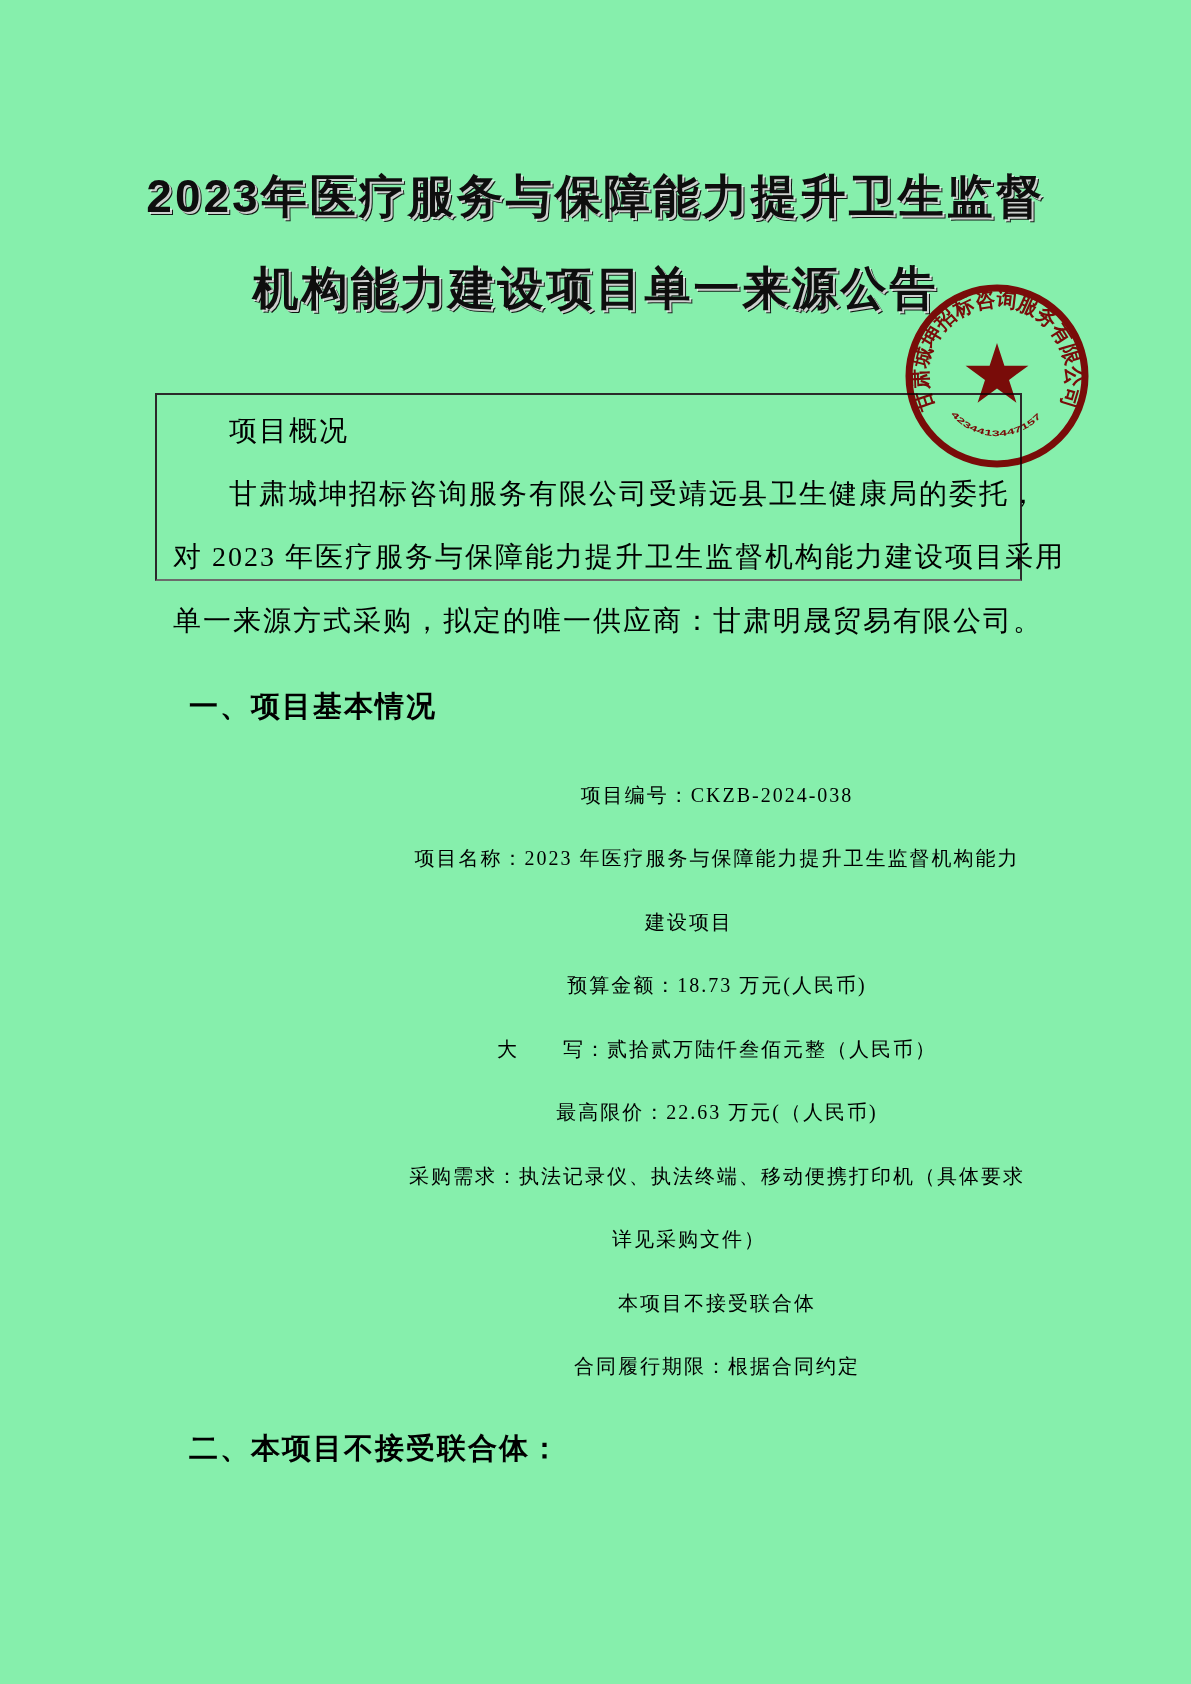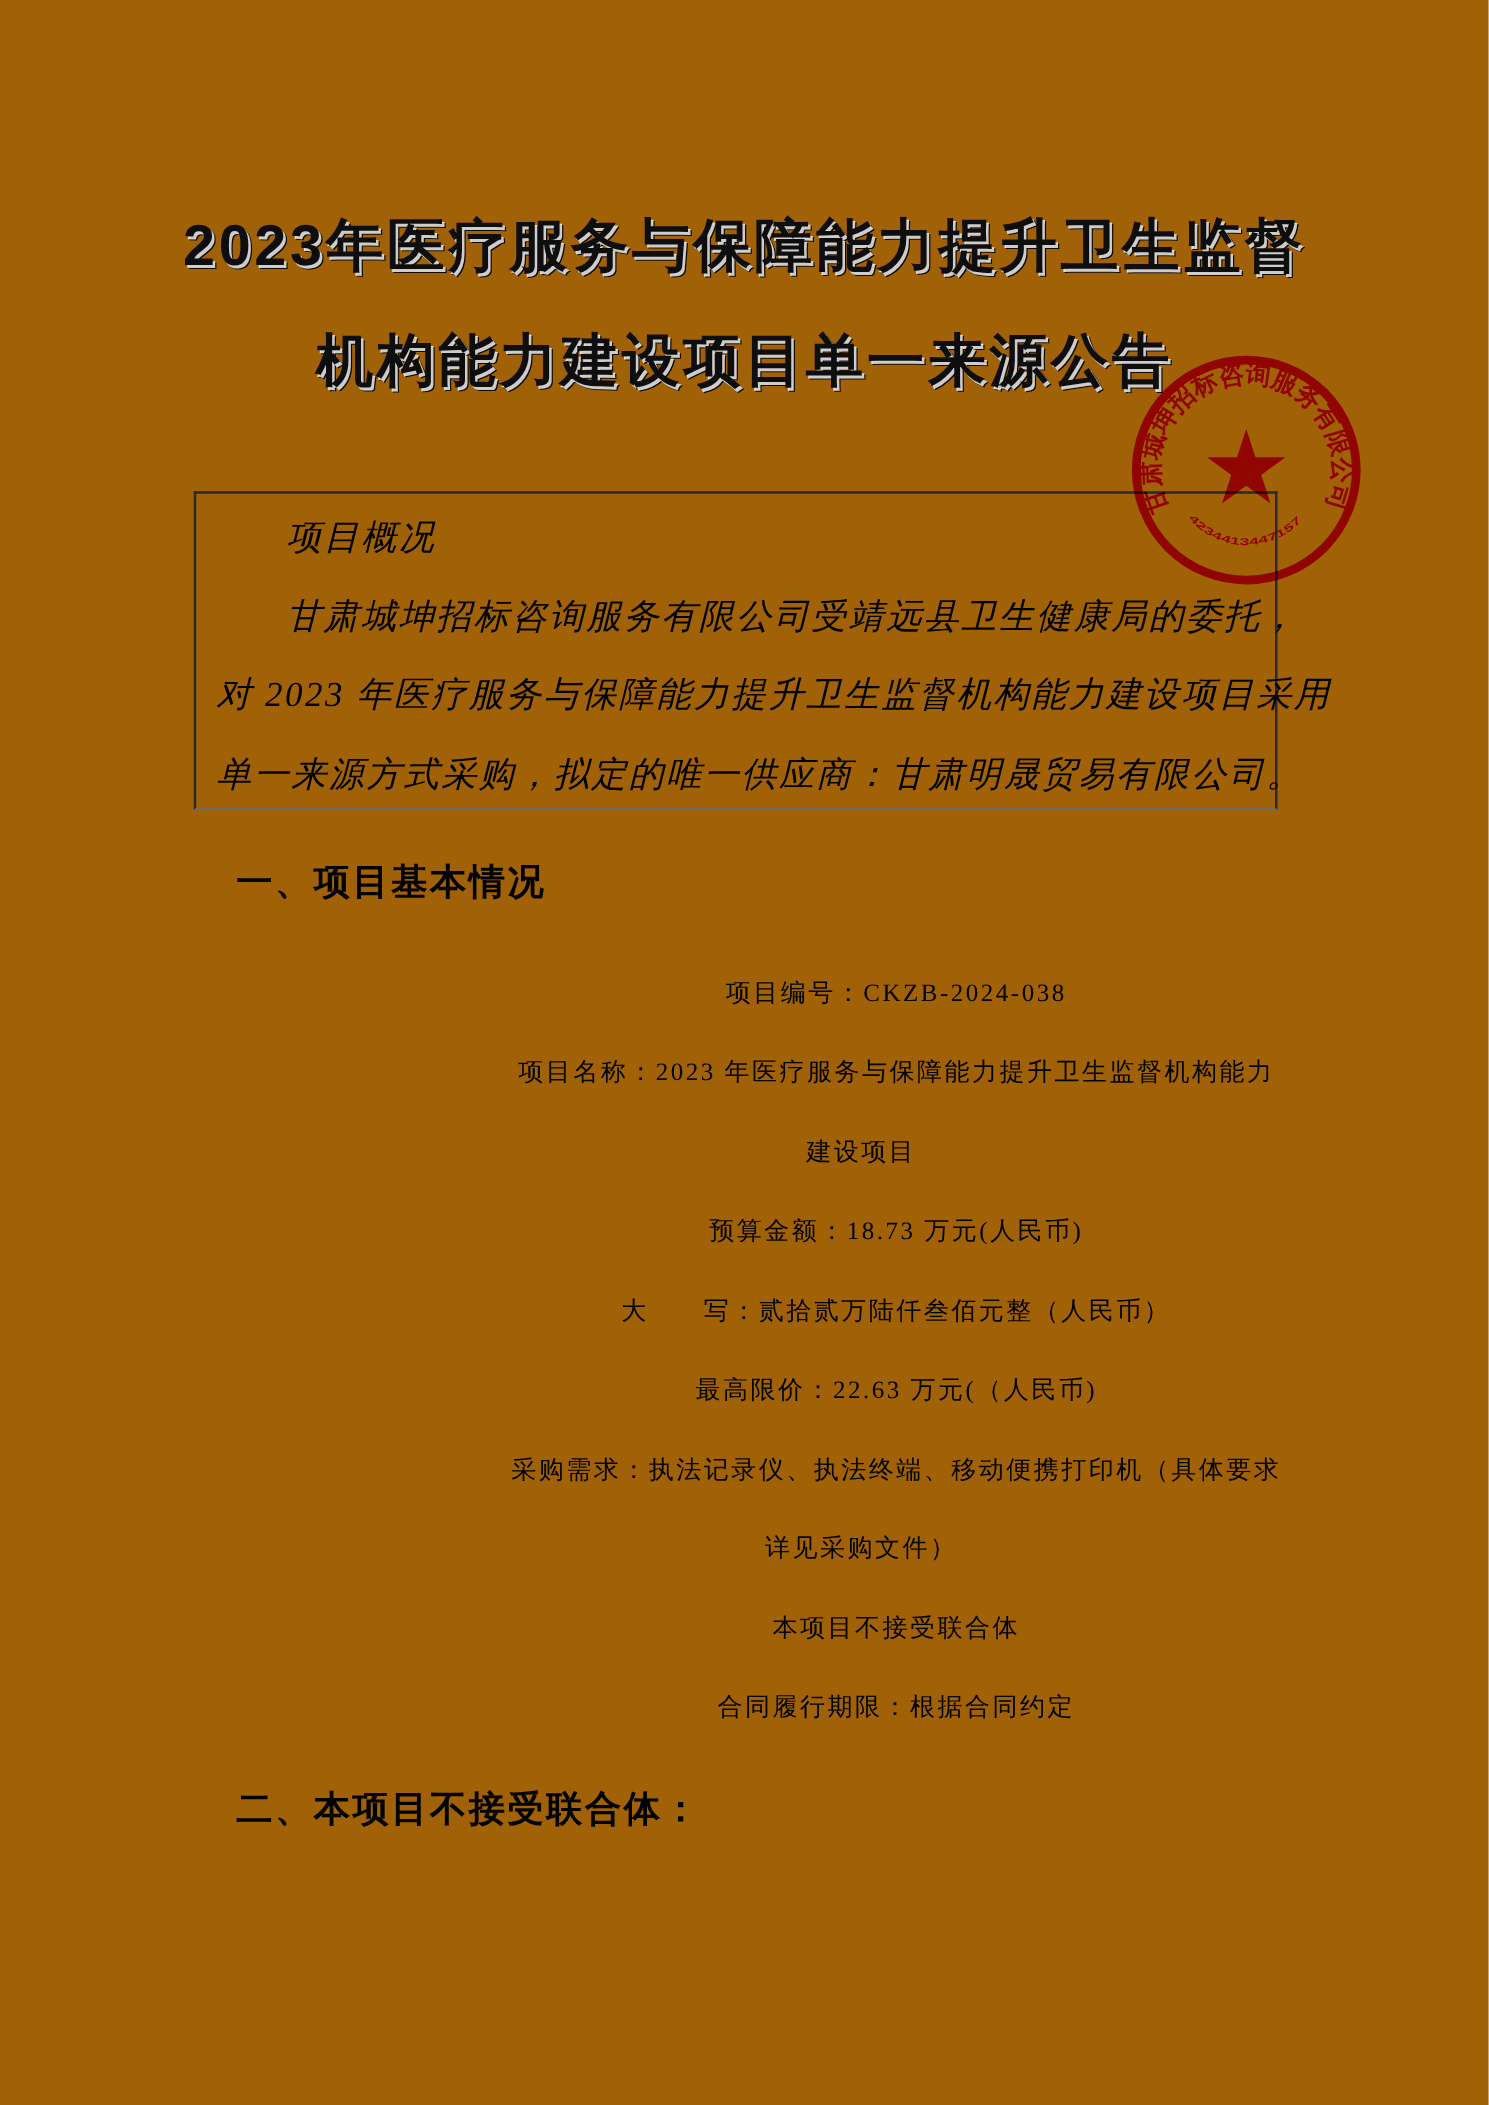--- a/index.html
+++ b/index.html
@@ -1,19 +1,19 @@
 <!DOCTYPE html>
 <html><head>
 <meta charset="utf-8">
 <style>
   html,body { margin:0; padding:0; background:#ffffff; }
   .page {
     position:relative;
     width:1191px; height:1684px;
-    background:#a16207;
+    background:#86efac;
     overflow:hidden;
     font-family:"Liberation Serif", serif;
     color:#000;
   }
   
   .doc-title {
     position:absolute; left:0; width:100%;
     text-align:center;
     font-family:"Liberation Sans", sans-serif;
     font-weight:900;
@@ -23,26 +23,25 @@
     text-shadow:2px 2px 0 rgba(255,255,255,0.8), 3px 3px 0 rgba(0,0,0,0.9);
     white-space:nowrap;
   }
   .title-line1 { top:166px; }
   .title-line2 { top:258px; }
 
   
   .overview-box {
     position:absolute;
     left:155px; top:393px;
-    width:867px; height:255px;
+    width:867px; height:188px;
     border:2px solid #2a2a2a;
     border-bottom-color:#6b6b6b;
     box-sizing:border-box;
     padding:4px 14px 0 16px;
-    font-style:italic;
   }
   .overview-box .line {
     line-height:63.2px;
     font-size:28px;
     letter-spacing:2px;
     white-space:nowrap;
   }
   .indent { padding-left:56px; }
 
   

